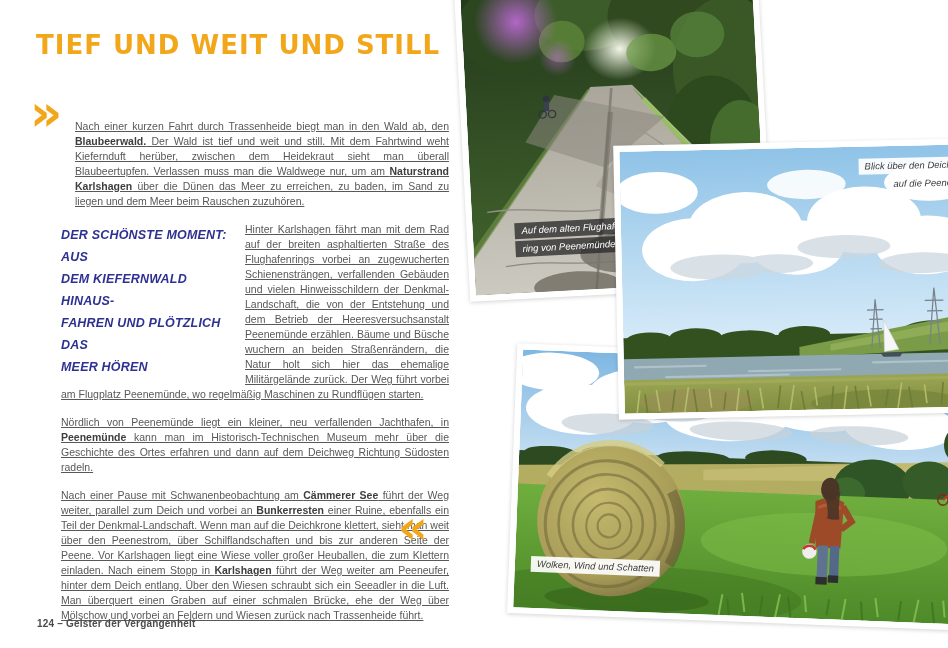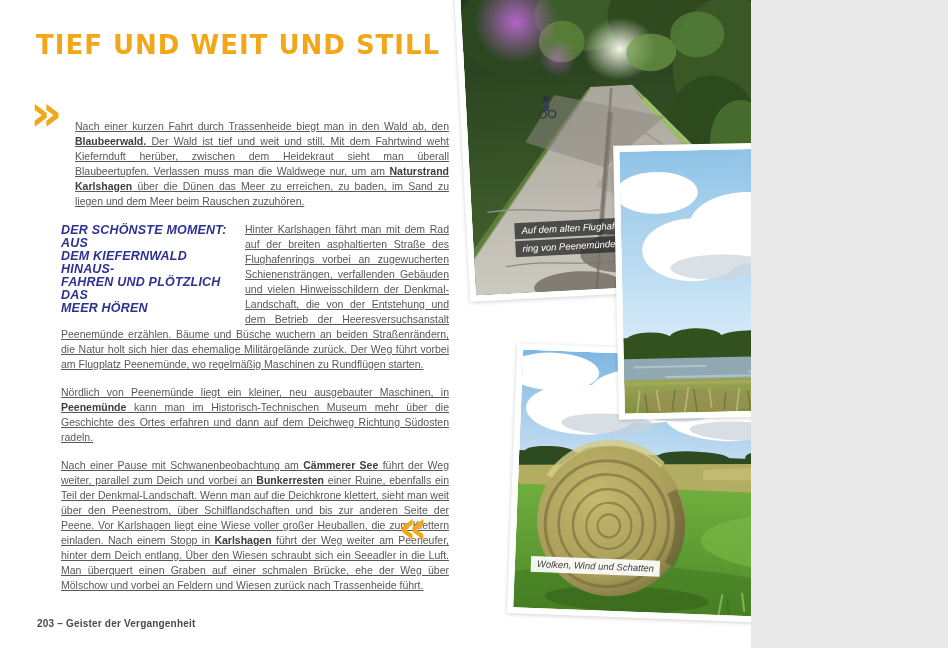--- a/index.html
+++ b/index.html
@@ -1,17 +1,17 @@
 <!DOCTYPE html>
 <html lang="de"><head>
 <meta charset="utf-8">
 <style>
   html,body{margin:0;padding:0;background:#e9e9e9;}
   .page{
-    position:relative;width:751px;height:648px;background:#ffffff;
+    position:relative;width:948px;height:648px;background:#ffffff;
     overflow:hidden;font-family:"Liberation Sans",sans-serif;
   }
   
   .title{
     position:absolute;left:36px;top:30px;width:420px;
     font-family:"DejaVu Sans",sans-serif;font-weight:800;
     font-size:26px;letter-spacing:1px;color:#F2A71B;
   }
   .open-quote{
     position:absolute;left:30px;top:88px;
@@ -25,21 +25,21 @@
   }
   .article{
     position:absolute;left:61px;top:119px;width:388px;
     font-size:10.5px;line-height:15px;color:#58585a;text-align:justify;
   }
   .article p{margin:0 0 13px 0;text-decoration:underline;}
   .article p.p1{padding-left:14px;}
   .b{font-weight:700;color:#3e3e40;}
   .pullquote{
     float:left;width:180px;margin:2px 4px 6px 0;
-    font-style:italic;font-weight:700;font-size:12.5px;line-height:13px;
+    font-style:italic;font-weight:700;font-size:12.5px;line-height:22px;
     letter-spacing:.2px;color:#2E3192;white-space:pre-line;text-align:left;
   }
   .footer{
     position:absolute;left:37px;top:618px;
     font-size:10px;font-weight:700;color:#4b4b4d;letter-spacing:.2px;
   }
   
   .photo{
     position:absolute;background:#fff;padding:6px;
     box-shadow:0 1px 4px rgba(0,0,0,.18);
@@ -68,27 +68,27 @@
 
   <div class="article">
     <p class="p1"><span>Nach einer kurzen Fahrt durch Trassenheide biegt man in den Wald ab, den </span><span class="b">Blaubeerwald.</span><span> Der Wald ist tief und weit und still. Mit dem Fahrtwind weht Kiefernduft herüber, zwischen dem Heidekraut sieht man überall Blaubeertupfen. Verlassen muss man die Waldwege nur, um am </span><span class="b">Naturstrand Karlshagen</span><span> über die Dünen das Meer zu erreichen, zu baden, im Sand zu liegen und dem Meer beim Rauschen zuzuhören.</span></p>
     <p>
       <span class="pullquote">DER SCHÖNSTE MOMENT: AUS
 DEM KIEFERNWALD HINAUS-
 FAHREN UND PLÖTZLICH DAS
 MEER HÖREN</span>
       <span><span>Hinter Karlshagen fährt man mit dem Rad auf der breiten asphaltierten Straße des Flughafenrings vorbei an zugewucherten Schienensträngen, verfallenden Gebäuden und vielen Hinweisschildern der Denkmal-Landschaft, die von der Entstehung und dem Betrieb der Heeresversuchsanstalt Peenemünde erzählen. Bäume und Büsche wuchern an beiden Straßenrändern, die Natur holt sich hier das ehemalige Militärgelände zurück. Der Weg führt vorbei am Flugplatz Peenemünde, wo regelmäßig Maschinen zu Rundflügen starten.</span></span>
     </p>
-    <p><span>Nördlich von Peenemünde liegt ein kleiner, neu ausgebauter Maschinen, in </span><span class="b">Peenemünde</span><span> kann man im Historisch-Technischen Museum mehr über die Geschichte des Ortes erfahren und dann auf dem Deichweg Richtung Südosten radeln.</span></p>
+    <p><span>Nördlich von Peenemünde liegt ein kleiner, neu verfallenden Jachthafen, in </span><span class="b">Peenemünde</span><span> kann man im Historisch-Technischen Museum mehr über die Geschichte des Ortes erfahren und dann auf dem Deichweg Richtung Südosten radeln.</span></p>
     <p><span>Nach einer Pause mit Schwanenbeobachtung am </span><span class="b">Cämmerer See</span><span> führt der Weg weiter, parallel zum Deich und vorbei an </span><span class="b">Bunkerresten</span><span> einer Ruine, ebenfalls ein Teil der Denkmal-Landschaft. Wenn man auf die Deichkrone klettert, sieht man weit über den Peenestrom, über Schilflandschaften und bis zur anderen Seite der Peene. Vor Karlshagen liegt eine Wiese voller großer Heuballen, die zum Klettern einladen. Nach einem Stopp in </span><span class="b">Karlshagen</span><span> führt der Weg weiter am Peeneufer, hinter dem Deich entlang. Über den Wiesen schraubt sich ein Seeadler in die Luft. Man überquert einen Graben auf einer schmalen Brücke, ehe der Weg über Mölschow und vorbei an Feldern und Wiesen zurück nach Trassenheide führt.</span></p>
   </div>
 
   <div class="close-quote">«</div>
 
-  <div class="footer">203 – Geister der Vergangenheit</div>
+  <div class="footer">124 – Geister der Vergangenheit</div>
 
   <div class="photo photo-road">
     <div class="ph-inner">
       <svg viewBox="0 0 280 284" preserveAspectRatio="none">
         <defs>
           <linearGradient id="forestg" x1="0" y1="0" x2="0" y2="1">
             <stop offset="0" stop-color="#243a1c"></stop>
               <stop offset="1" stop-color="#44662e"></stop>
           </linearGradient>
           <linearGradient id="roadg" x1="0" y1="0" x2="0" y2="1">

